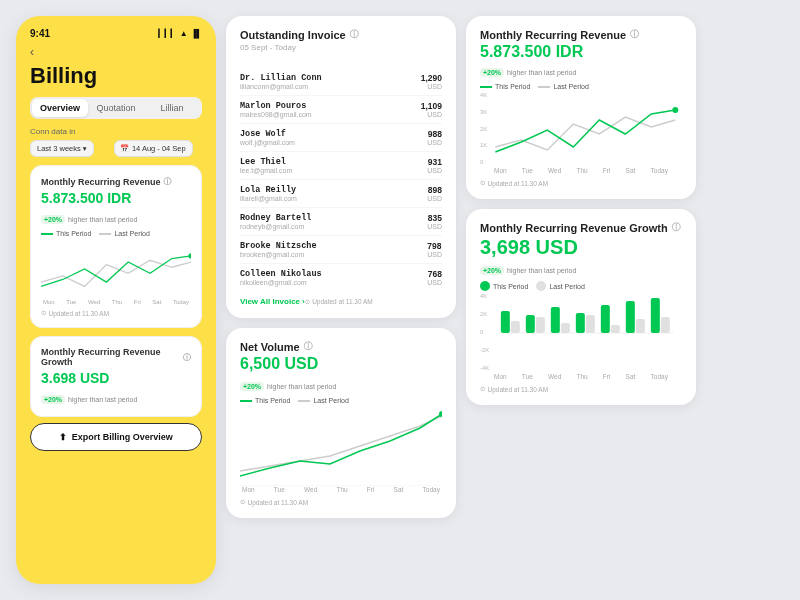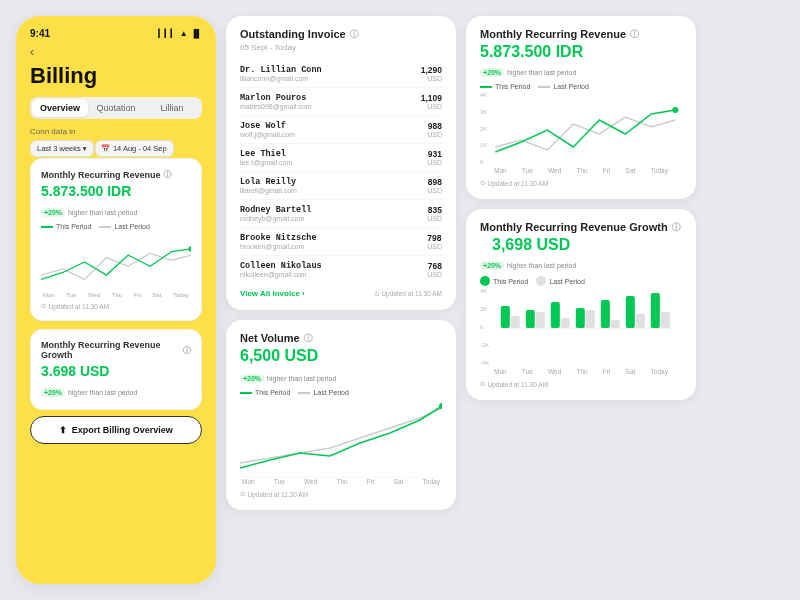--- a/index.html
+++ b/index.html
@@ -56,21 +56,21 @@
       flex: 1;
       text-align: center;
       padding: 4px 2px;
       font-size: 9px;
       border-radius: 6px;
       cursor: pointer;
       color: #666;
     }
     .tab-item.active { background: #fff; color: #111; font-weight: 600; box-shadow: 0 1px 3px rgba(0,0,0,0.1); }
     .show-data-label { font-size: 8px; color: #666; margin-bottom: 4px; }
-    .filter-row { display: flex; gap: 1px; margin-bottom: 1px; }
+    .filter-row { display: flex; gap: 20px; margin-bottom: 8px; }
     .filter-btn {
       background: #f5f5f5;
       border: 1px solid #e0e0e0;
       border-radius: 6px;
       padding: 3px 6px;
       font-size: 7.5px;
       color: #333;
       cursor: pointer;
       display: flex;
       align-items: center;
@@ -140,40 +140,39 @@
       gap: 10px;
       height: 568px;
     }
 
     .big-card {
       background: #fff;
       border-radius: 16px;
       padding: 12px 14px;
       box-shadow: 0 2px 12px rgba(0,0,0,0.07);
     }
-    .big-card-title { font-size: 11px; font-weight: 700; color: #222; margin-bottom: 2px; display: flex; gap: 4px; }
-    .big-card-date { font-size: 8px; color: #aaa; margin-bottom: 8px; }
+    .big-card-title { font-size: 11px; font-weight: 700; color: #222; margin-bottom: 2px; display: flex; align-items: center; gap: 4px; }
+    .big-card-date { font-size: 8px; color: #aaa; margin-bottom: 16px; }
 
     .invoice-list { list-style: none; }
     .invoice-row {
       display: flex;
       justify-content: space-between;
       align-items: flex-start;
       padding: 5px 0;
       border-bottom: 1px solid #f5f5f5;
     }
     .invoice-row:last-child { border-bottom: none; }
     .inv-name { font-size: 8.5px; font-weight: 600; color: #222; font-family: Liberation Mono, monospace; }
     .inv-email { font-size: 7px; color: #aaa; }
     .inv-amount { font-size: 8.5px; font-weight: 600; color: #222; white-space: nowrap; }
     .inv-currency { font-size: 7px; color: #aaa; }
 
     .view-all-row {
       display: flex;
-      justify-content: space-between;
       align-items: center;
       margin-top: 6px;
     }
     .view-all-btn {
       font-size: 8px;
       color: #00c853;
       font-weight: 600;
       cursor: pointer;
       display: flex;
       align-items: center;
@@ -188,21 +187,21 @@
     
     .right-panel {
       width: 230px;
       flex-shrink: 0;
       display: flex;
       flex-direction: column;
       gap: 10px;
       height: 568px;
     }
 
-    .mrr-amount { font-size: 16px; font-weight: 700; color: #00c853; margin-left: 12px; }
+    .mrr-amount { font-size: 20px; font-weight: 700; color: #00c853; }
 
     svg { display: block; }
   </style>
 </head>
 <body>
 
 <div class="dashboard">
 
   <div class="phone-panel">
     <div class="status-bar">

